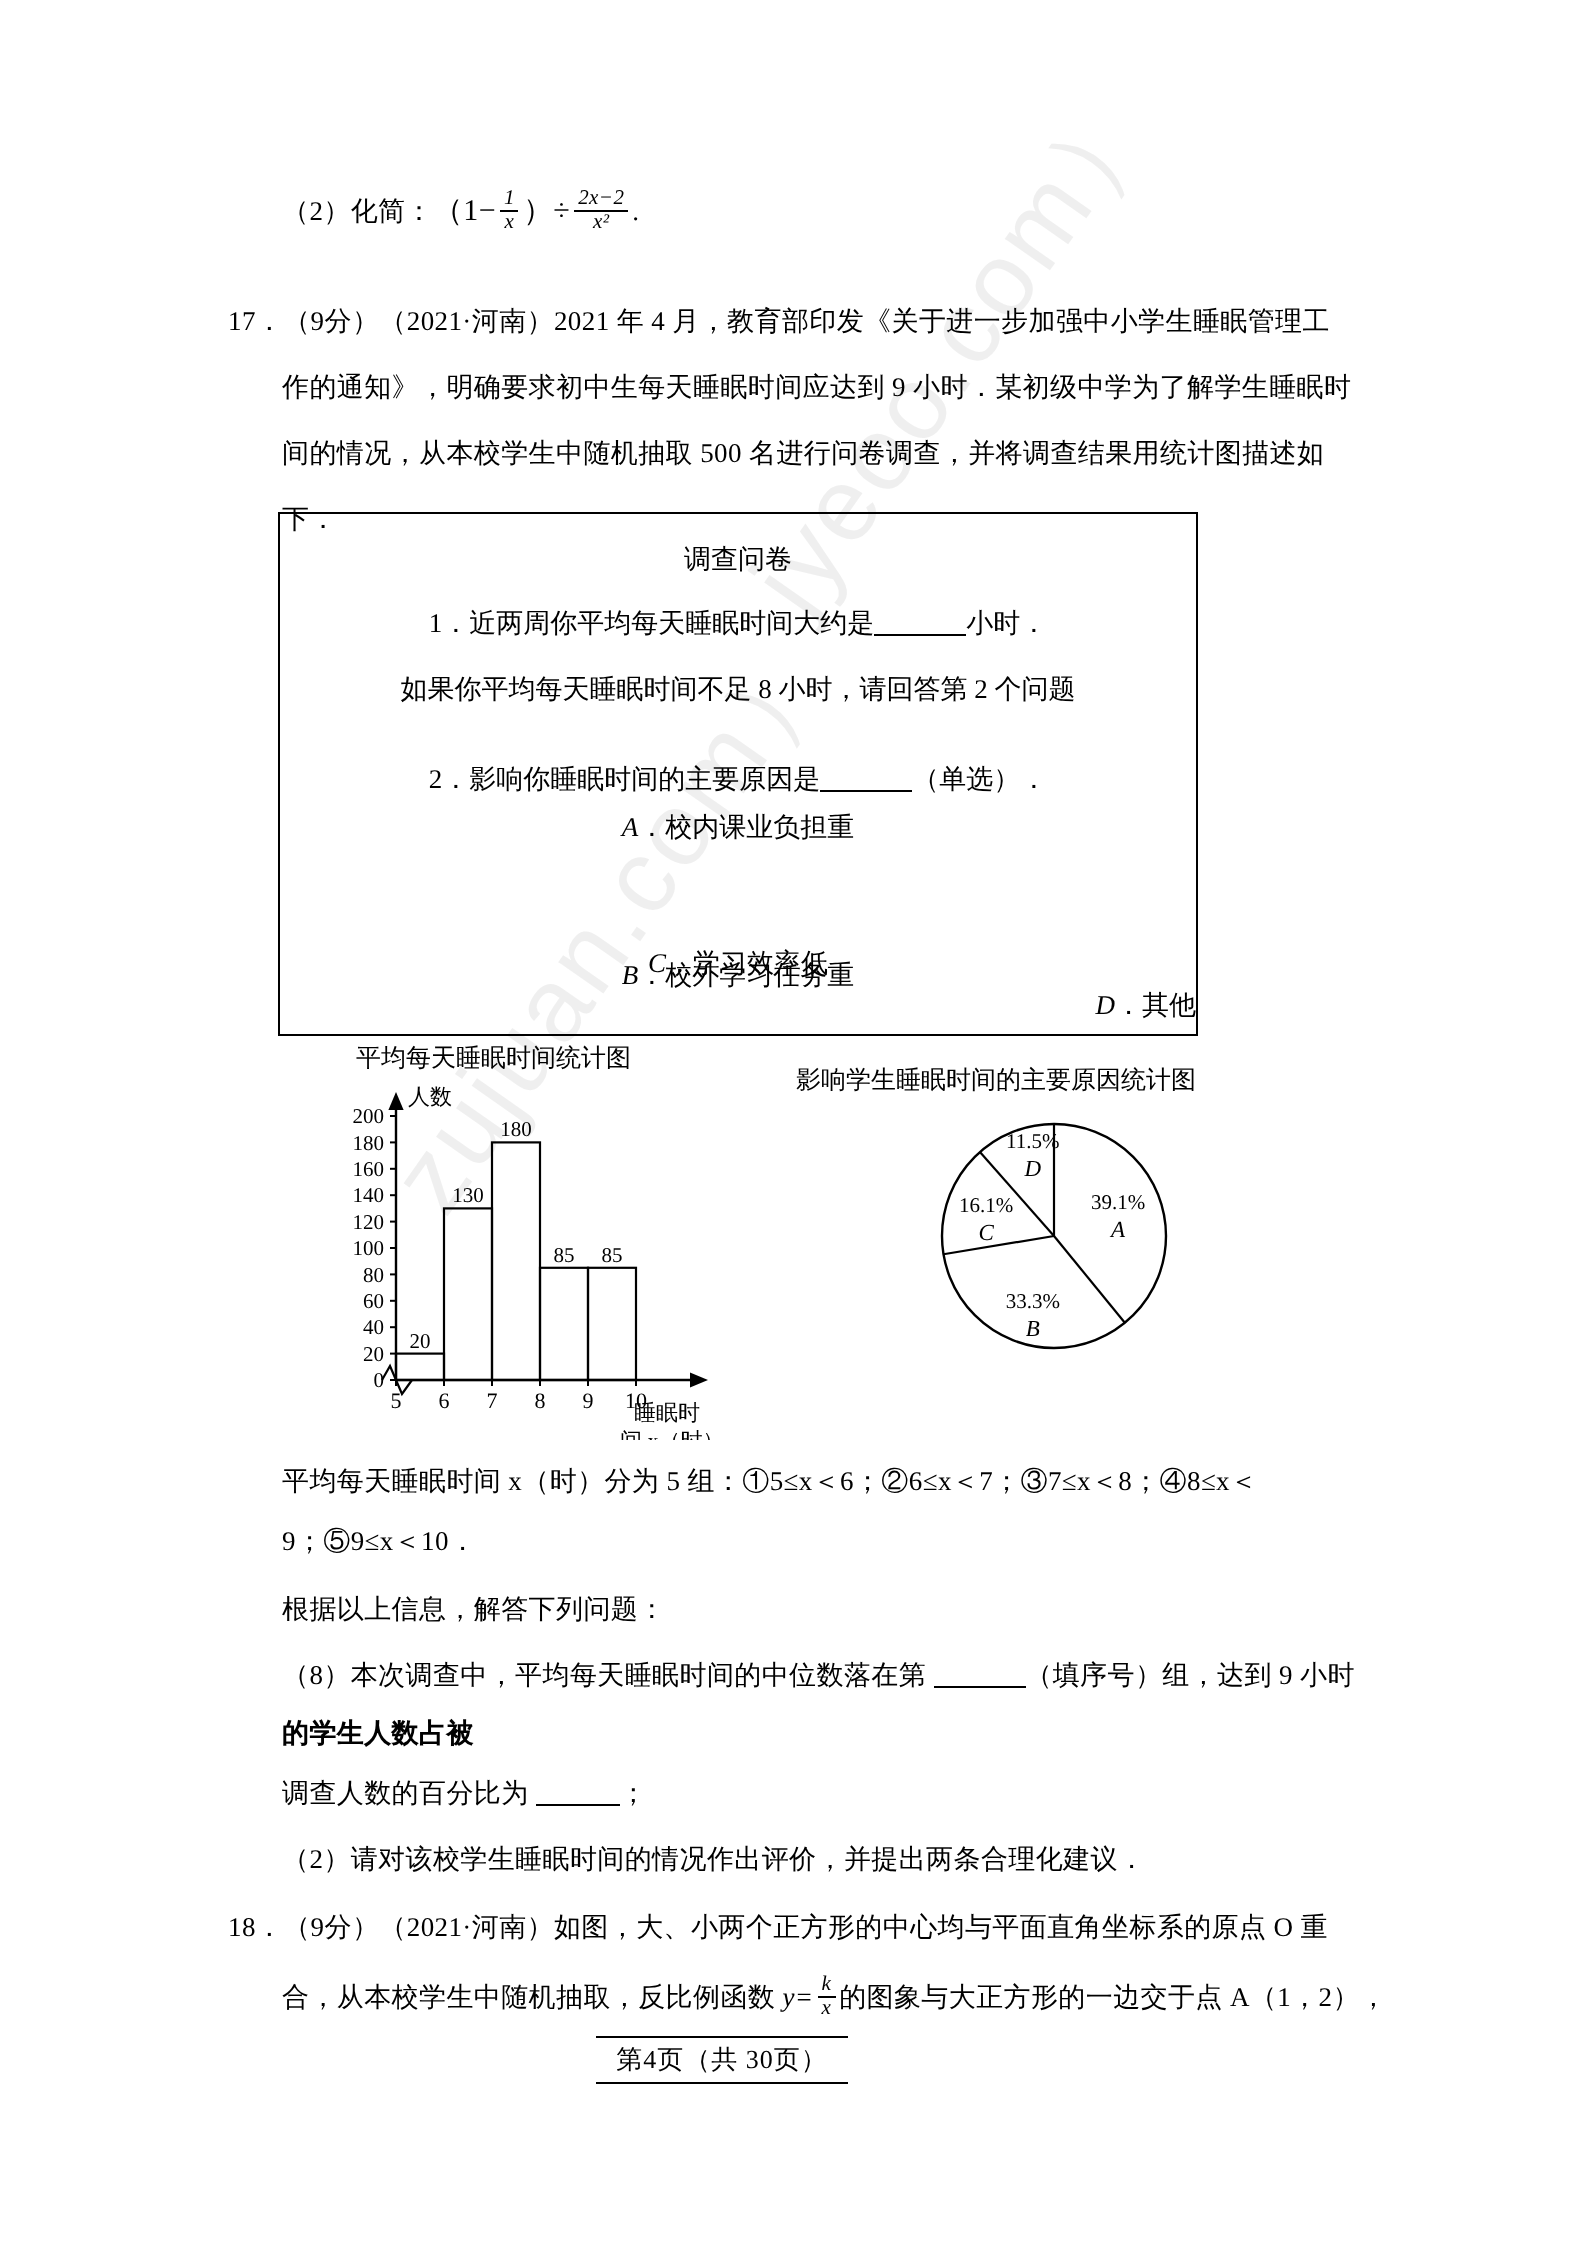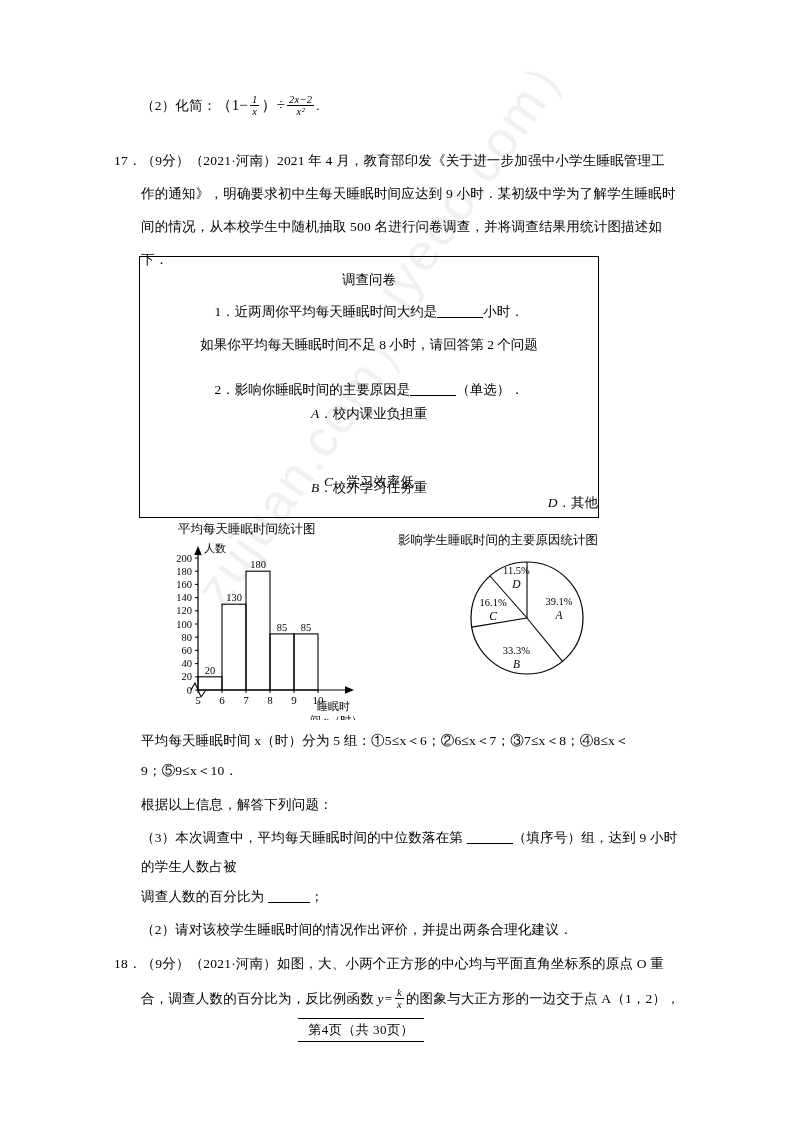--- a/index.html
+++ b/index.html
@@ -157,35 +157,35 @@
     </div>
     <div class="line indent-1" style="top:185px;">作的通知》，明确要求初中生每天睡眠时间应达到 9 小时．某初级中学为了解学生睡眠时</div>
     <div class="line indent-1" style="top:218px;">间的情况，从本校学生中随机抽取 500 名进行问卷调查，并将调查结果用统计图描述如</div>
     <div class="line indent-1" style="top:251px;">下．</div>
 
     <div class="line indent-1" style="top:732px;">平均每天睡眠时间 x（时）分为 5 组：①5≤x＜6；②6≤x＜7；③7≤x＜8；④8≤x＜</div>
     <div class="line indent-1" style="top:762px;">9；⑤9≤x＜10．</div>
     <div class="line indent-1" style="top:796px;">根据以上信息，解答下列问题：</div>
 
     <div class="line indent-1" style="top:829px;">
-      <span>（3）本次调查中，平均每天睡眠时间的中位数落在第</span>
+      <span>（8）本次调查中，平均每天睡眠时间的中位数落在第</span>
       <span class="blank-u"></span><span>（填序号）组，达到 9 小时</span>
     </div>
-    <div class="line indent-1" style="top:858px;">的学生人数占被</div>
+    <div class="line indent-1" style="top:858px;font-weight:bold;">的学生人数占被</div>
     <div class="line indent-1" style="top:888px;">
       <span>调查人数的百分比为</span>
       <span class="blank-u short"></span><span>；</span>
     </div>
     <div class="line indent-1" style="top:921px;">（2）请对该校学生睡眠时间的情况作出评价，并提出两条合理化建议．</div>
 
     <div class="line indent-num" style="top:955px;">
       <span>18</span><span>．</span><span>（9分）</span><span>（2021·河南）</span><span>如图，大、小两个正方形的中心均与平面直角坐标系的原点 O 重</span>
     </div>
     <div class="line indent-1" style="top:988px;">
-      <span>合，调查人数的百分比为，反比例函数 </span><span class="ital">y=</span><span class="frac"><span class="num ital">k</span><span class="den ital">x</span></span><span>的图象与大正方形的一边交于点 A（1，2），</span>
+      <span>合，从本校学生中随机抽取，反比例函数 </span><span class="ital">y=</span><span class="frac"><span class="num ital">k</span><span class="den ital">x</span></span><span>的图象与大正方形的一边交于点 A（1，2），</span>
     </div>
 
   </div>
 
   <div class="qbox">
     <div class="q-line q-center" style="top:14px;">调查问卷</div>
 
     <div class="q-line q-center" style="top:46px;">
       <span>1．近两周你平均每天睡眠时间大约是</span><span class="blank-u"></span><span>小时．</span>
     </div>

